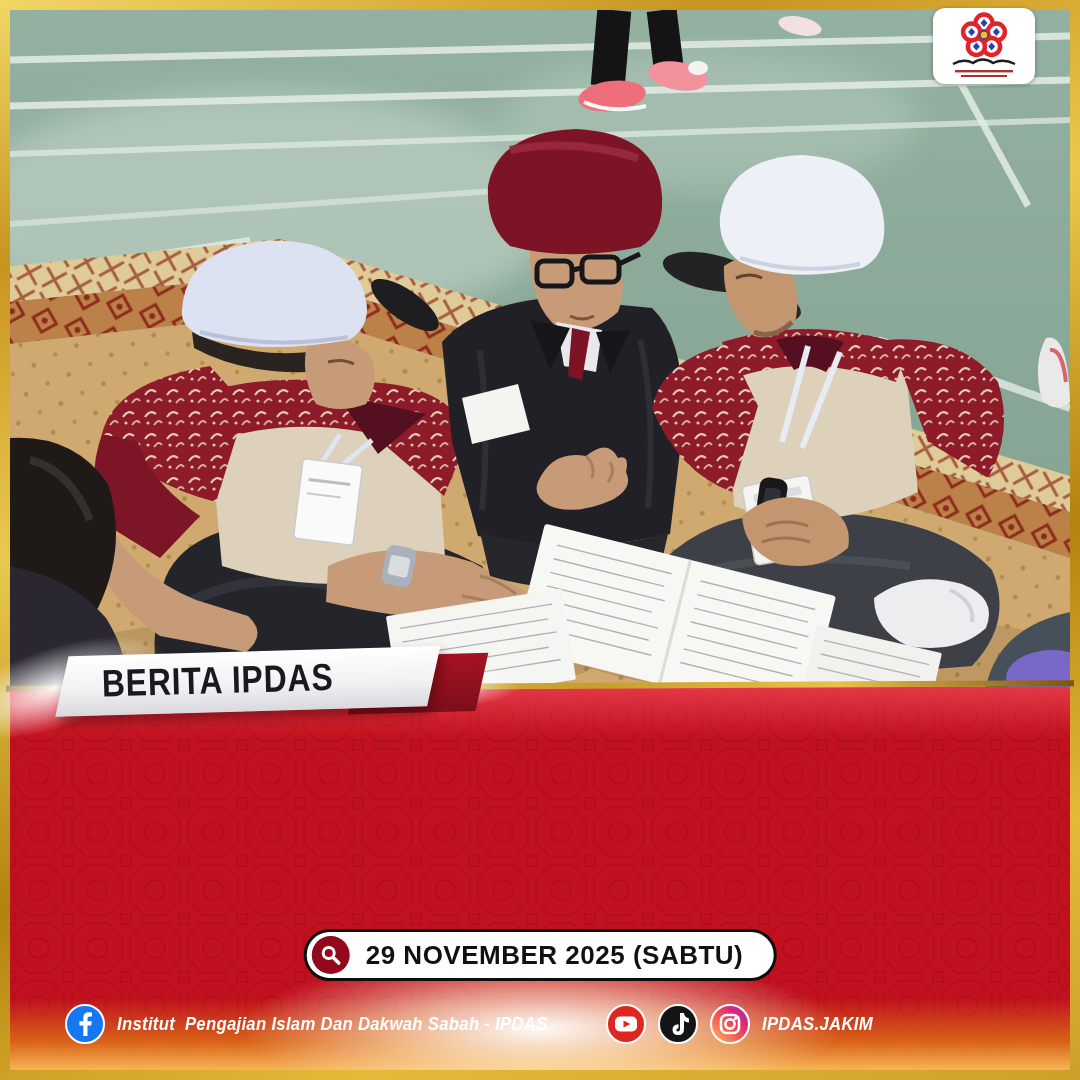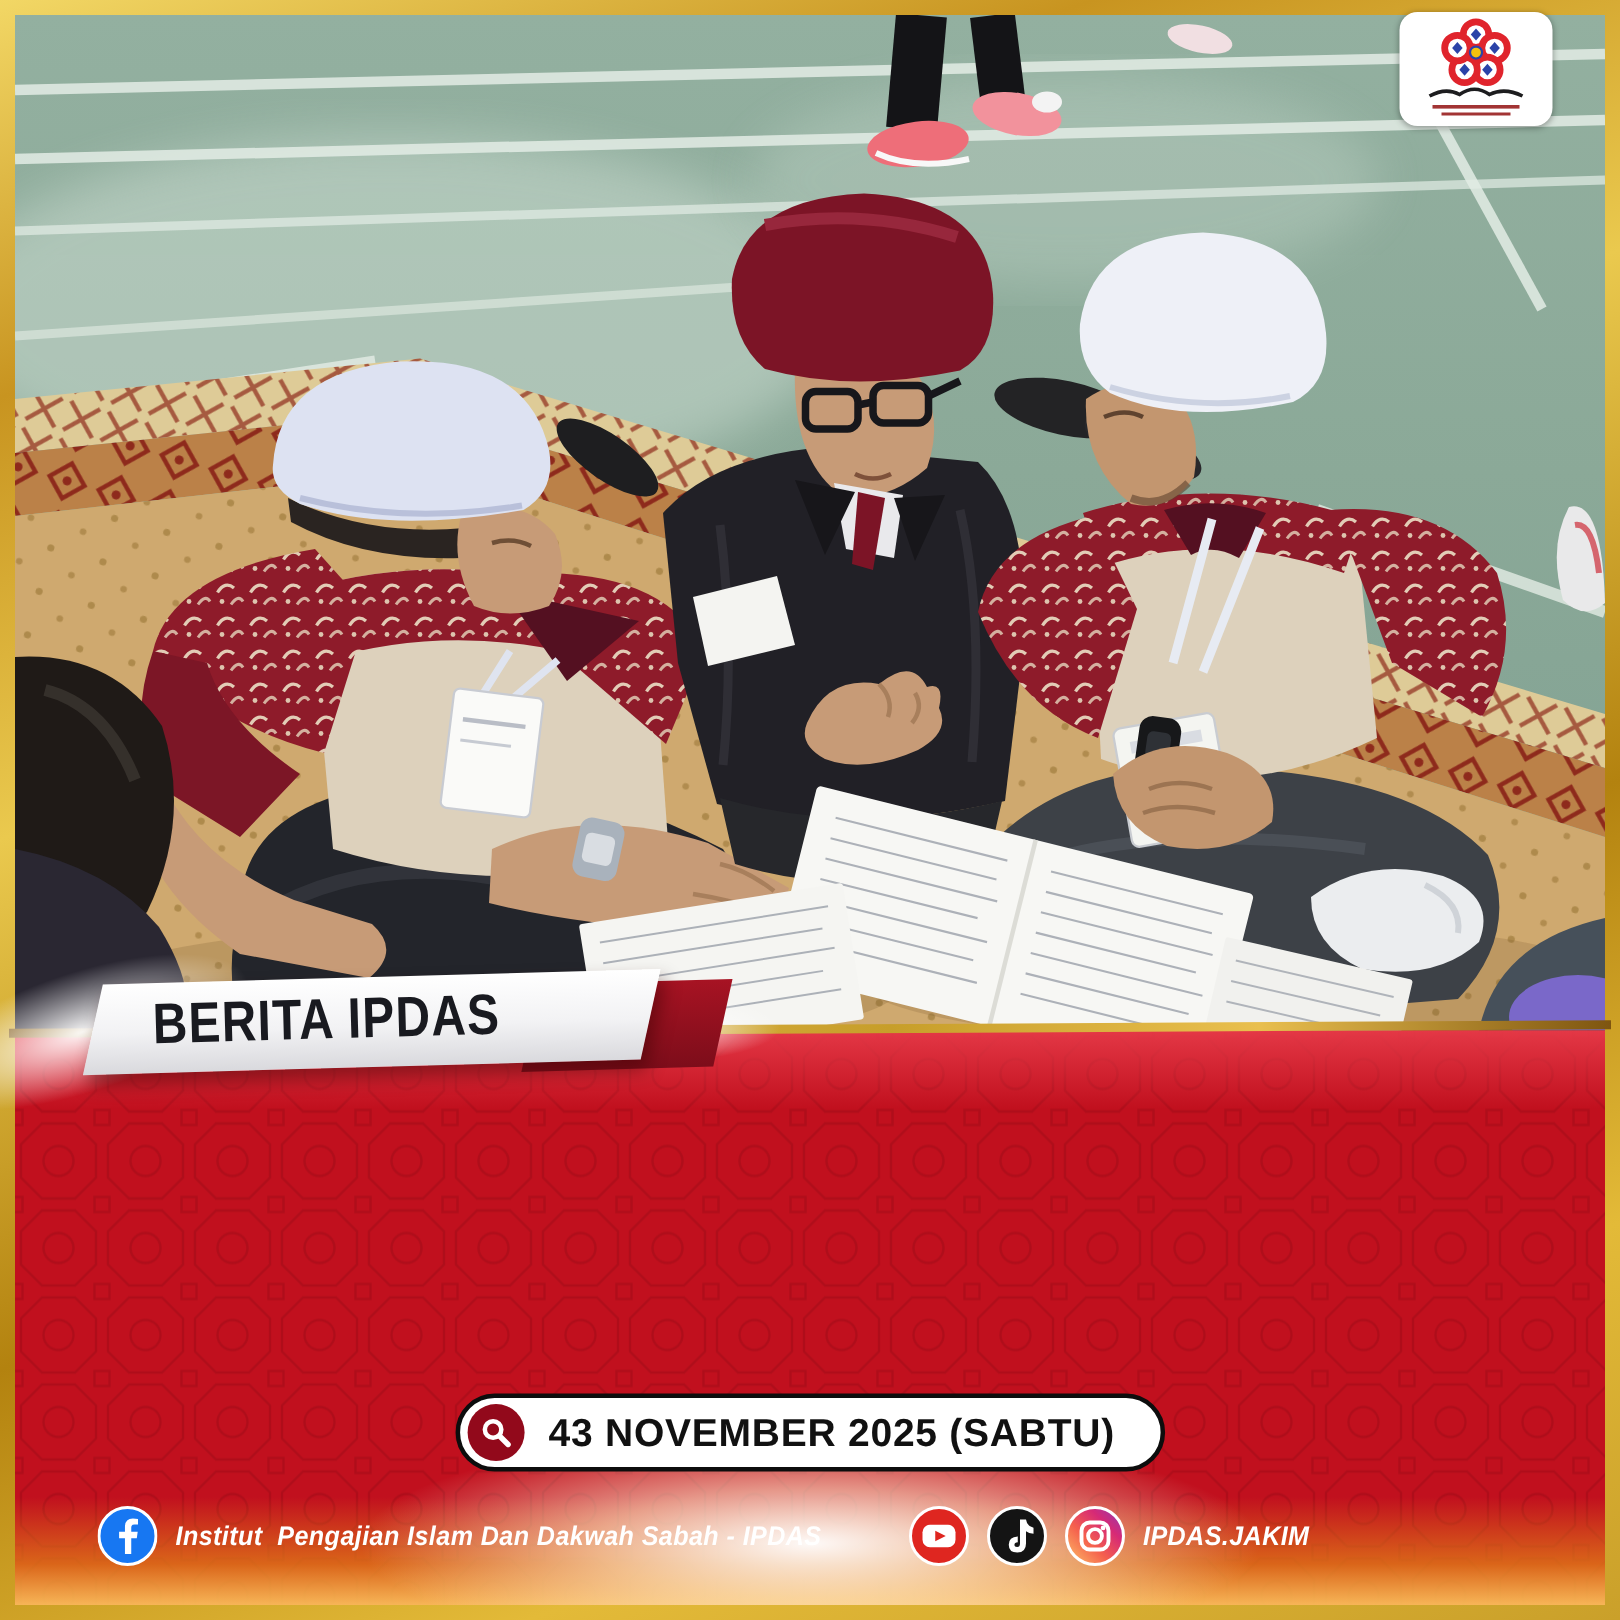--- a/index.html
+++ b/index.html
@@ -294,21 +294,21 @@
   </div>
 
 
   <div class="date-pill">
     <span class="search-badge">
       <svg width="22" height="22" viewBox="0 0 22 22">
         <circle cx="9" cy="9" r="5.5" fill="none" stroke="#ffffff" stroke-width="3"></circle>
         <line x1="13.5" y1="13.5" x2="19" y2="19" stroke="#ffffff" stroke-width="3.6" stroke-linecap="round"></line>
       </svg>
     </span>
-    <span class="date-text">43 NOVEMBER 2025 (SABTU)</span>
+    <span class="date-text">29 NOVEMBER 2025 (SABTU)</span>
   </div>
 
   <div class="footer">
     <div class="fgroup">
       <svg class="ficon" viewBox="0 0 40 40">
         <circle cx="20" cy="20" r="19" fill="#1777f2" stroke="#ffffff" stroke-width="2"></circle>
         <path d="M22.5 32 L22.5 21.5 L26.2 21.5 L26.8 17.2 L22.5 17.2 L22.5 14.4 Q22.5 12.4 24.6 12.4 L27 12.4 L27 8.6 Q25.3 8.3 23.6 8.3 Q18.3 8.3 18.3 13.9 L18.3 17.2 L14.4 17.2 L14.4 21.5 L18.3 21.5 L18.3 32 Z" fill="#ffffff"></path>
       </svg>
       <span class="flabel">Institut  Pengajian Islam Dan Dakwah Sabah - IPDAS</span>
     </div>

